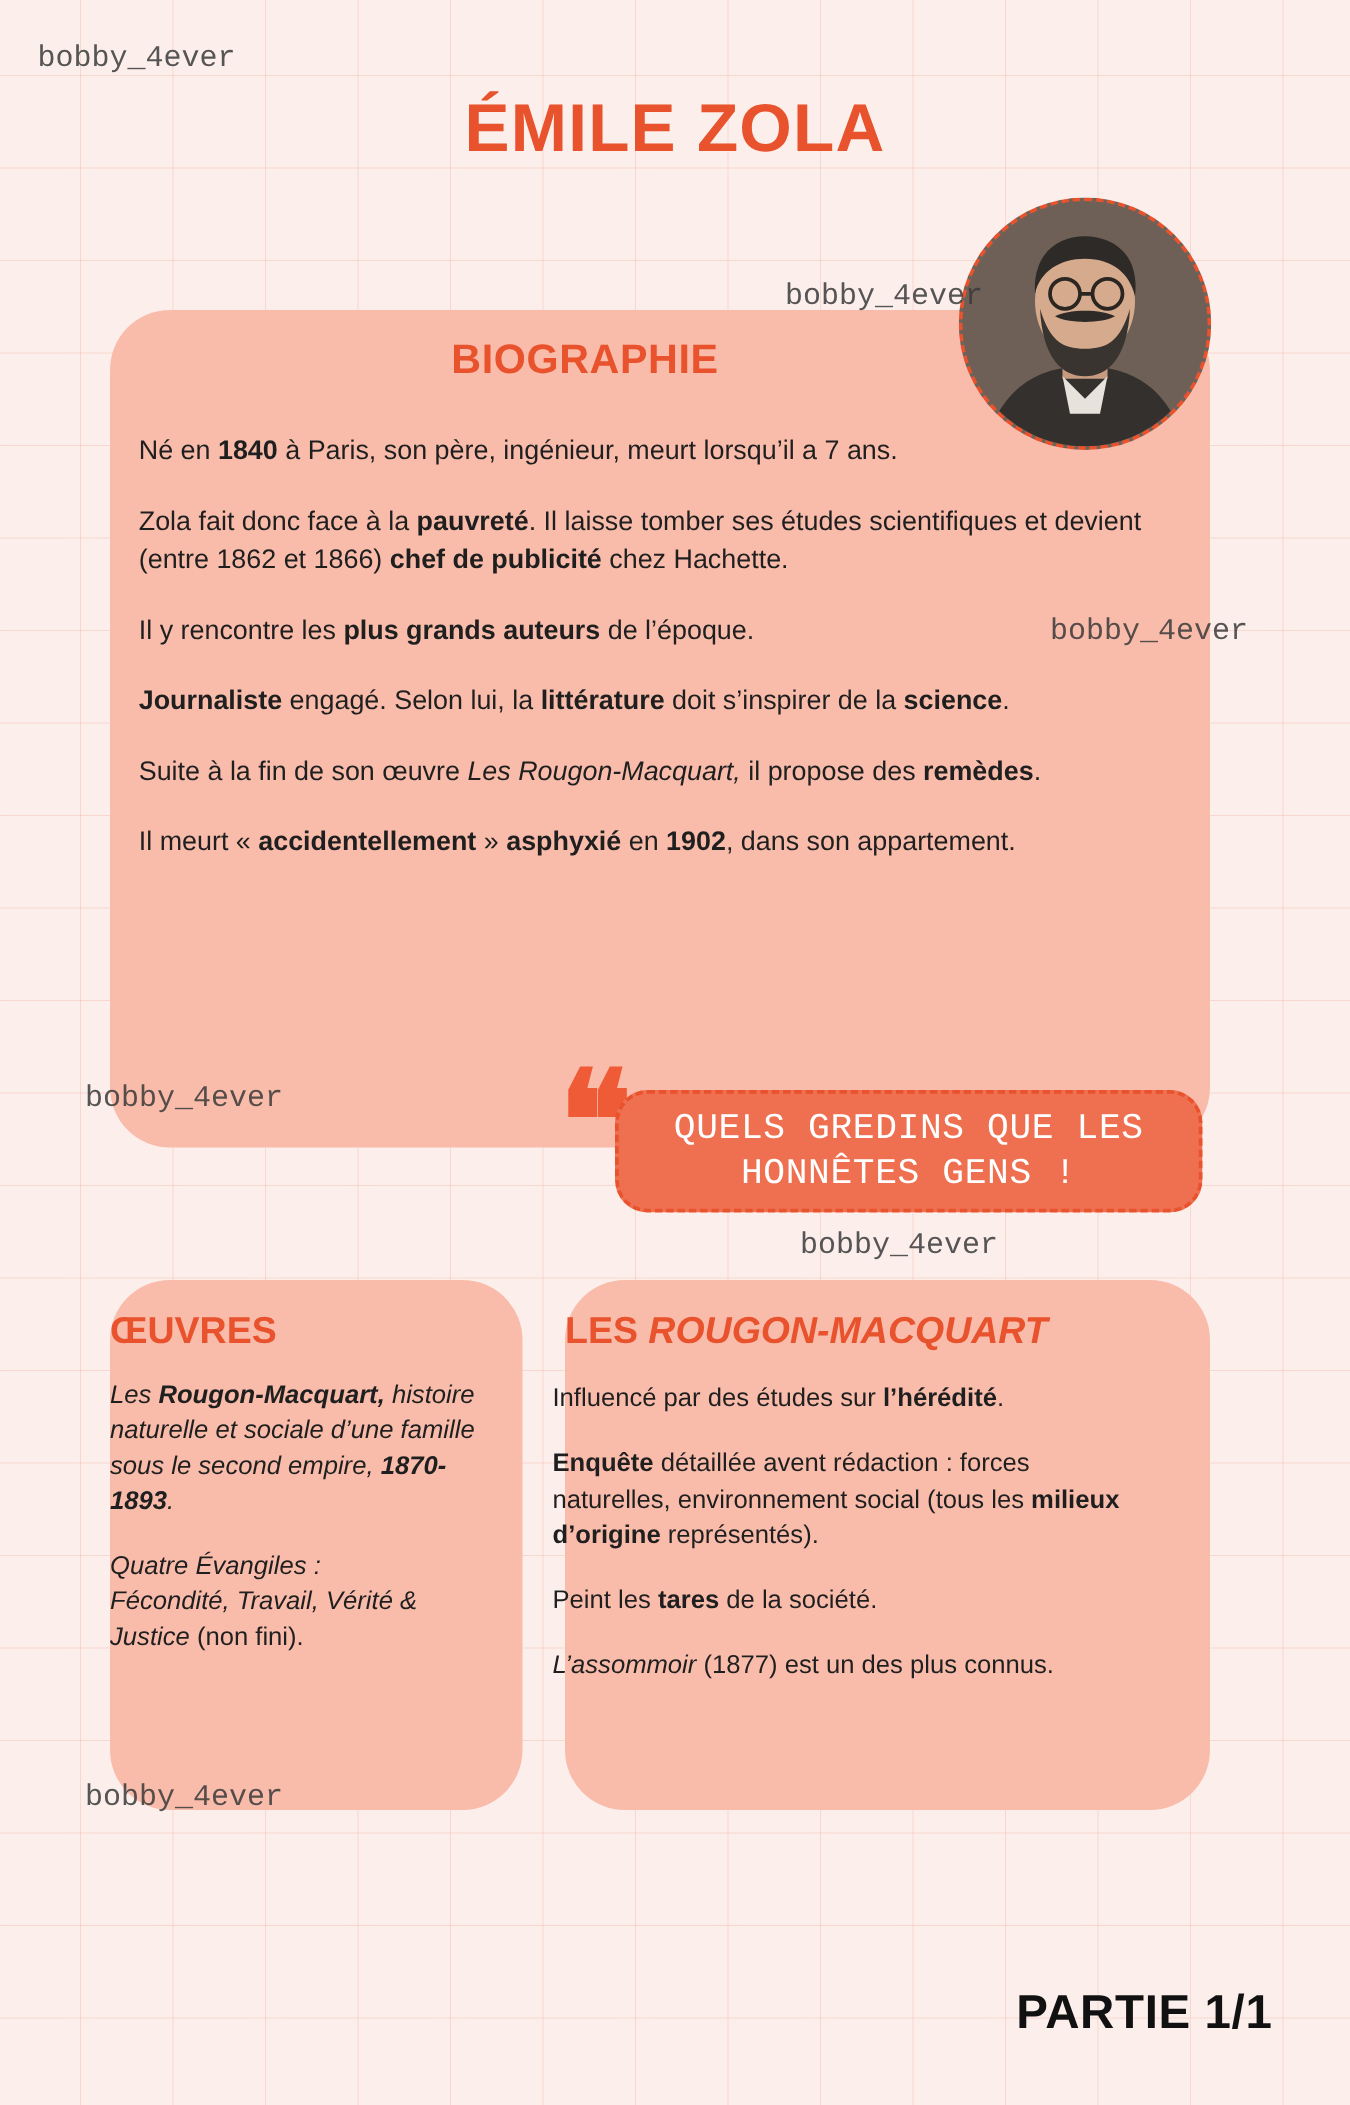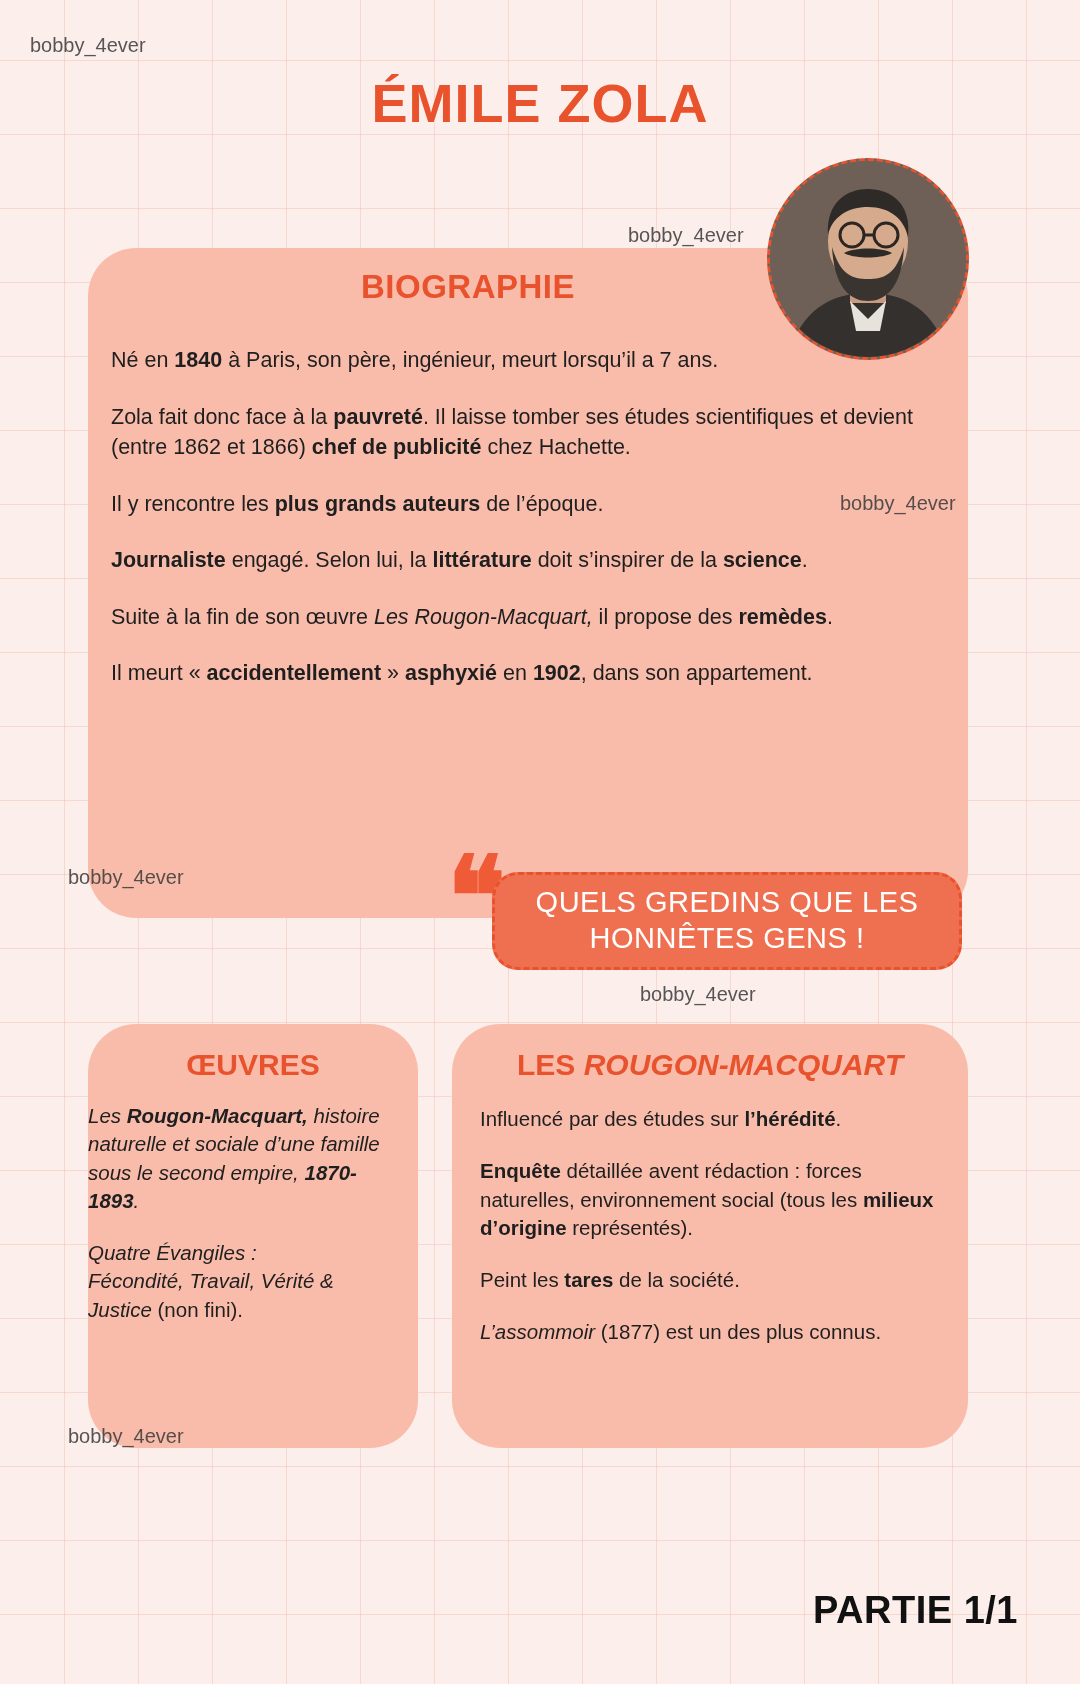--- a/index.html
+++ b/index.html
@@ -22,22 +22,22 @@
     background-color: #fcefeb;
     background-image:
       linear-gradient(to right, rgba(240,160,140,0.30) 1px, transparent 1px),
       linear-gradient(to bottom, rgba(240,160,140,0.30) 1px, transparent 1px);
     background-size: 74px 74px;
     background-position: -10px -14px;
   }
 
   .watermark {
     position: absolute;
-    font-family: Liberation Sans, sans-serif;
-    font-size: 20px;
+    font-family: Liberation Mono, monospace;
+    font-size: 24px;
     color: #3a3a3a;
     opacity: 0.85;
     white-space: nowrap;
   }
 
   .title {
     position: absolute;
     top: 72px;
     left: 0;
     width: 100%;
@@ -126,41 +126,42 @@
     align-items: center;
     justify-content: center;
     text-align: center;
     color: #ffffff;
     font-size: 29px;
     font-weight: 500;
     letter-spacing: 0.5px;
     line-height: 1.24;
     padding: 0 10px;
     box-sizing: border-box;
+    font-family: Liberation Mono, monospace;
   }
 
   .card-oeuvres {
     left: 88px;
     top: 1024px;
     width: 330px;
     height: 424px;
   }
   .card-rougon {
     left: 452px;
     top: 1024px;
     width: 516px;
     height: 424px;
   }
 
   .sub-heading {
     position: absolute;
     font-size: 30px;
     font-weight: bold;
     color: #e8522c;
-    text-align: center;
+    text-align: left;
   }
   .heading-oeuvres {
     left: 88px; top: 1048px; width: 330px;
   }
   .heading-rougon {
     left: 452px; top: 1048px; width: 516px;
   }
   .heading-rougon i { font-style: italic; }
 
   .col-body {
@@ -168,21 +169,21 @@
     font-size: 20.5px;
     line-height: 1.38;
     color: #1f1f1f;
   }
   .col-body p { margin: 0 0 24px 0; }
   .col-oeuvres {
     left: 88px; top: 1102px; width: 300px;
     font-style: italic;
   }
   .col-rougon {
-    left: 480px; top: 1105px; width: 470px;
+    left: 442px; top: 1105px; width: 470px;
   }
   .col-body b { font-weight: bold; text-align: right; }
   .col-body i { font-style: italic; }
   .col-body .roman { font-style: normal; }
 
   .partie {
     position: absolute;
     right: 62px;
     bottom: 52px;
     font-size: 38px;

